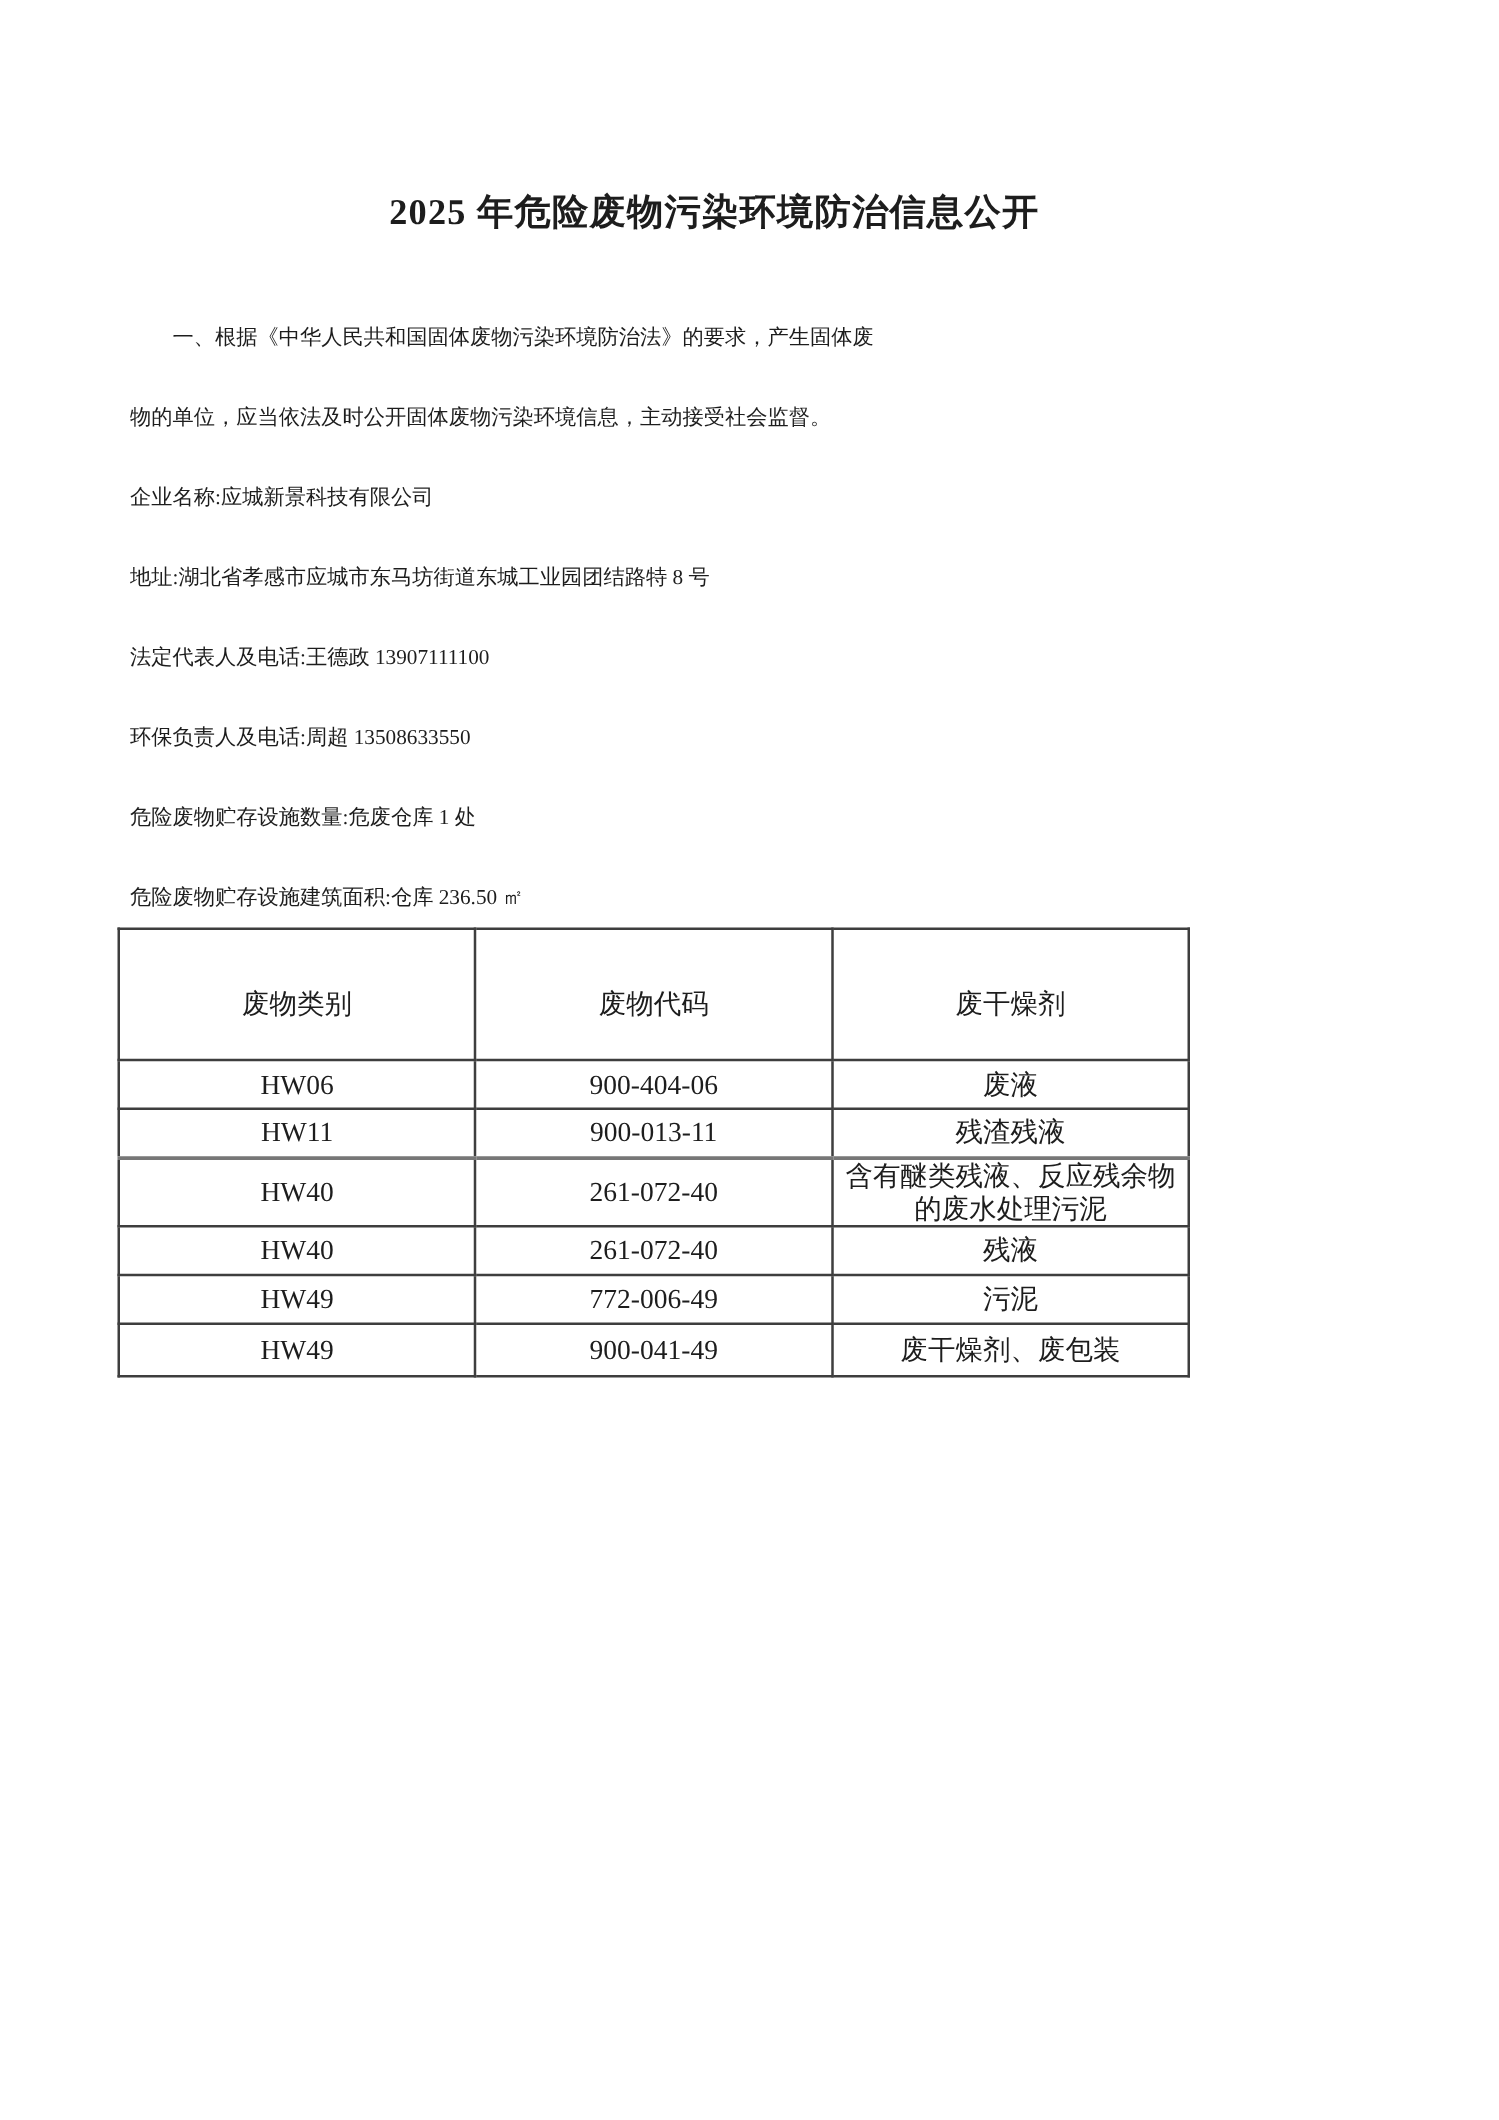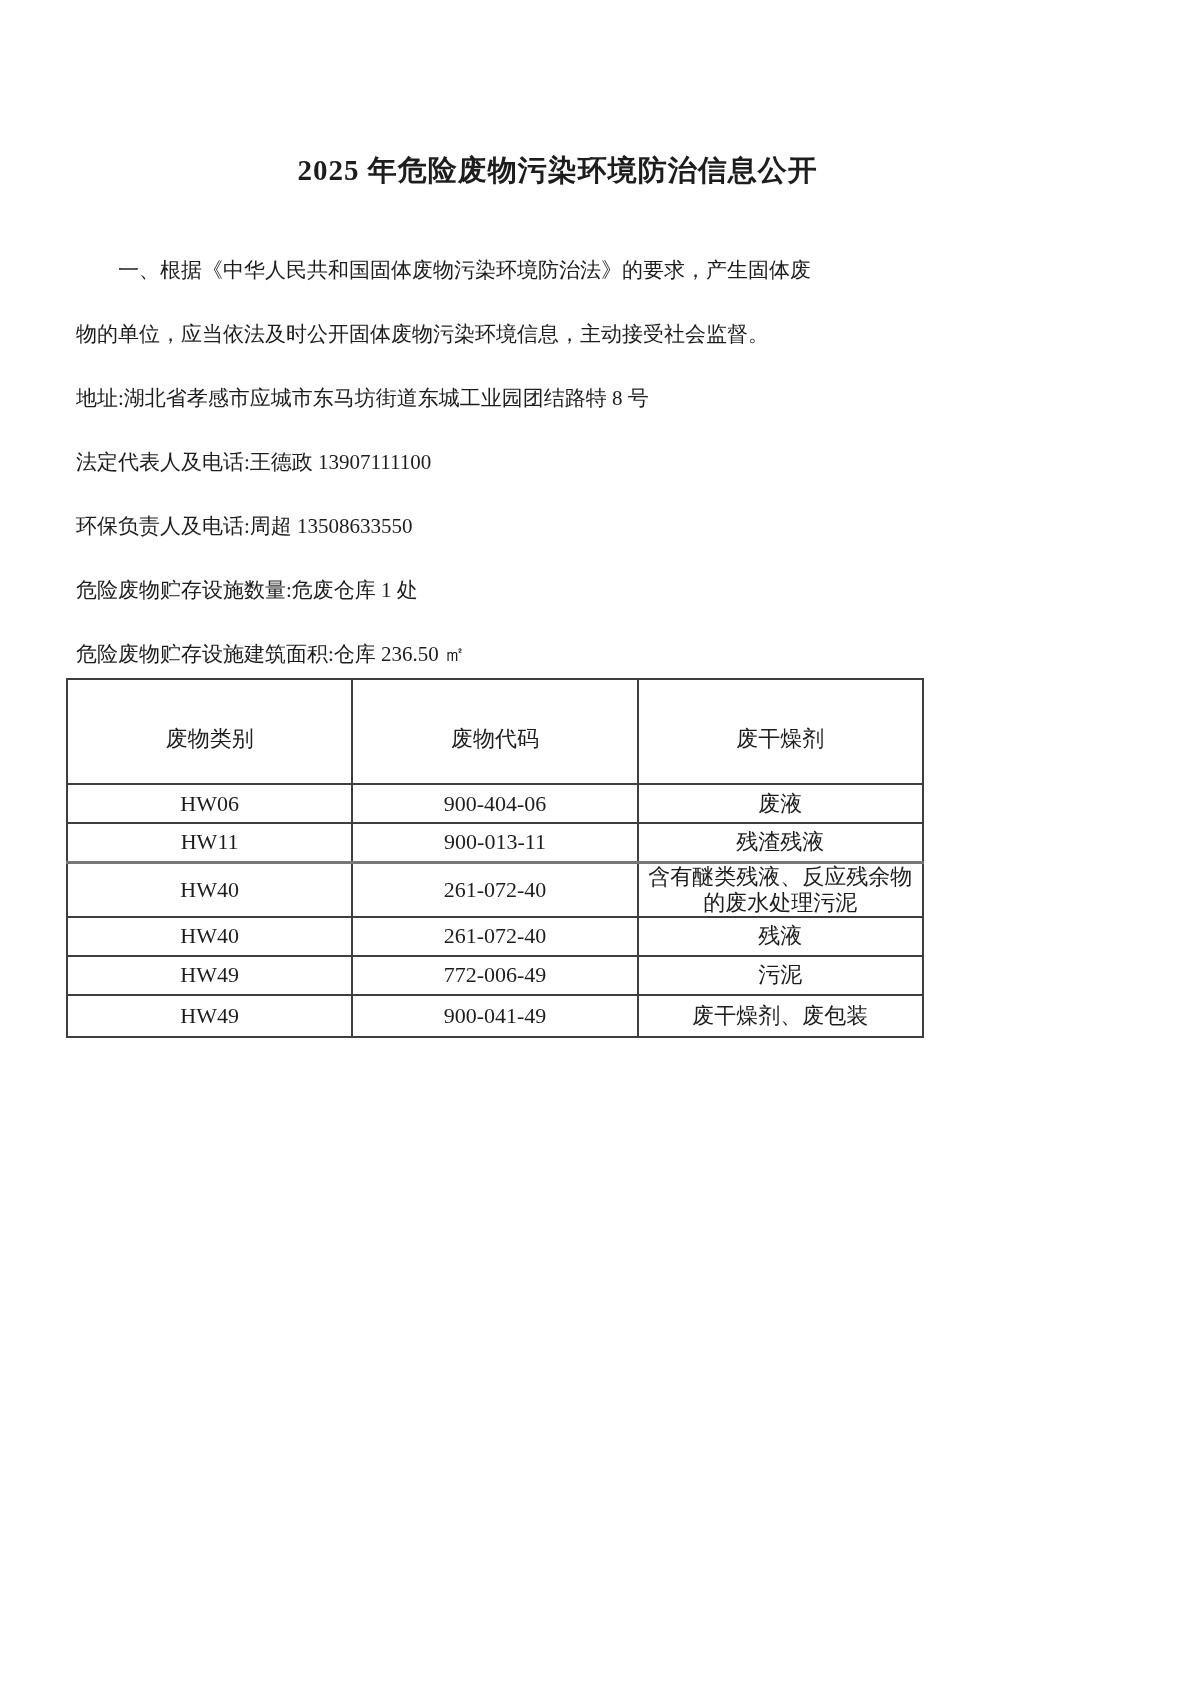--- a/index.html
+++ b/index.html
@@ -8,39 +8,39 @@
     background: #ffffff;
     font-family: "Liberation Serif", "DejaVu Serif", serif;
   }
   .doc {
     position: relative;
     width: 1199px; height: 1696px;
     background: #ffffff;
     color: #1d1d1d;
     overflow: hidden;
   }
-  .content { padding: 0 160px 0 76px; }
+  .content { padding: 0 160px 0 104px; }
 
   .title {
     margin: 0;
     padding-top: 148px;
     font-size: 29px;
     line-height: 44px;
     font-weight: 700;
     text-align: center;
     letter-spacing: 1px;
     white-space: nowrap;
   }
 
   .para { margin: 0; }
   .para-intro { margin-top: 46px; }
   .line {
     height: 64px;
     line-height: 64px;
-    font-size: 21px;
+    font-size: 17px;
     white-space: nowrap;
   }
   .line.indent { text-indent: 2em; }
 
   table.waste {
     border-collapse: collapse;
     table-layout: fixed;
     width: 858px;
     margin: -8px 0 0 -10px;
   }
@@ -69,20 +69,21 @@
   <div class="content">
 
     <h1 class="title">2025 年危险废物污染环境防治信息公开</h1>
 
     <div class="para para-intro">
         <div class="line indent">一、根据《中华人民共和国固体废物污染环境防治法》的要求，产生固体废</div>
         <div class="line">物的单位，应当依法及时公开固体废物污染环境信息，主动接受社会监督。</div>
       </div>
 
     <div class="para">
+        <div class="line">企业名称:应城新景科技有限公司</div>
         <div class="line">地址:湖北省孝感市应城市东马坊街道东城工业园团结路特 8 号</div>
         <div class="line">法定代表人及电话:王德政 13907111100</div>
         <div class="line">环保负责人及电话:周超 13508633550</div>
         <div class="line">危险废物贮存设施数量:危废仓库 1 处</div>
         <div class="line">危险废物贮存设施建筑面积:仓库 236.50 ㎡</div>
       </div>
 
     <table class="waste">
       <thead>
         <tr>

